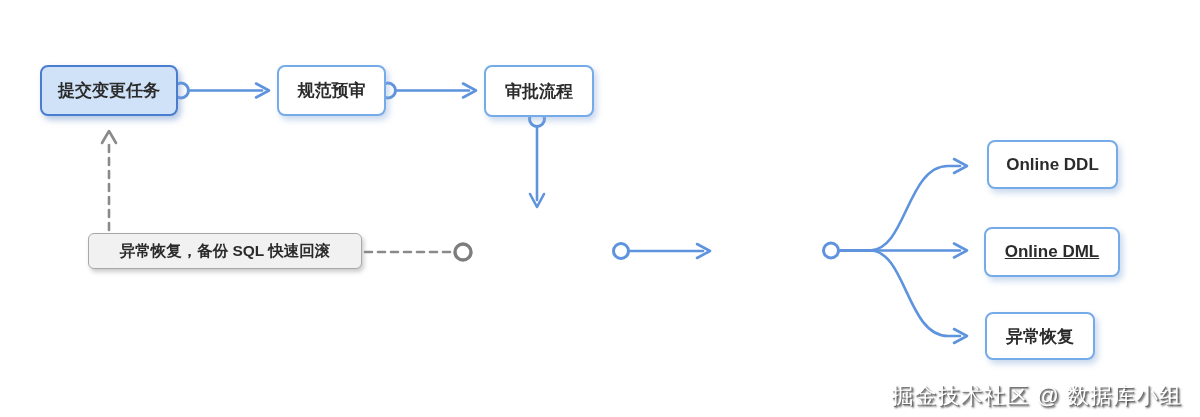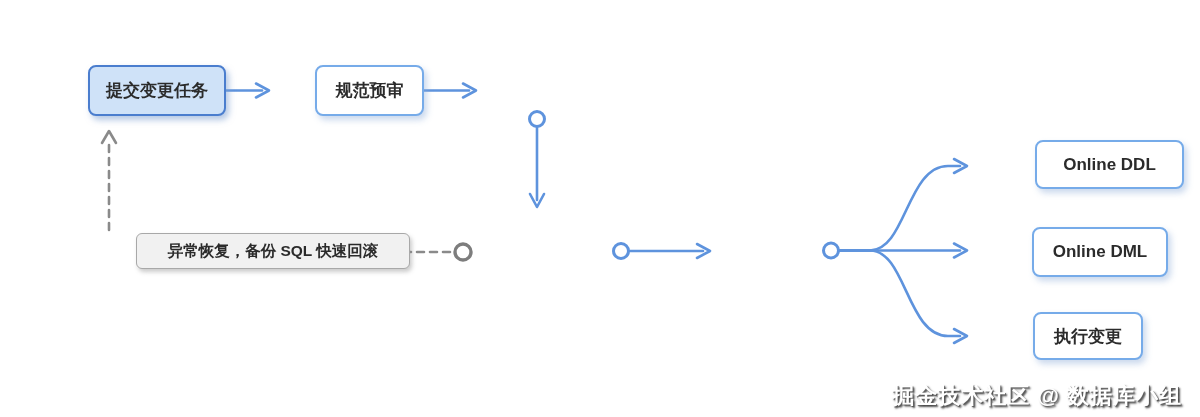--- a/index.html
+++ b/index.html
@@ -32,21 +32,20 @@
     align-items:center;
     justify-content:center;
     border-radius:8px;
     background:#ffffff;
     border:2px solid var(--node-border-blue);
     color:var(--text-dark);
     font-weight:bold;
     font-size:17px;
     text-align:center;
     box-shadow:3px 4px 6px rgba(140,170,215,.45);
-    margin-left:48px;
   }
   .node--submit{
     background:var(--submit-fill);
     border:2.5px solid var(--submit-border);
     box-shadow:3px 4px 6px rgba(120,155,205,.55);
   }
   .node--green{
     background:var(--green-fill);
     border:2px solid var(--green-border);
     box-shadow:3px 4px 6px rgba(110,200,155,.45);
@@ -56,43 +55,43 @@
   .node--gray{
     background:var(--gray-fill);
     border:1.5px solid var(--gray-border);
     border-radius:6px;
     box-shadow:2px 3px 4px rgba(140,140,140,.45);
     font-size:15.5px;
   }
 
   
   .n-submit  {left:40px;  top:65px;  width:138px; height:51px;}
-  .n-precheck{left:267px; top:65px;  width:109px; height:51px;}
+  .n-precheck{left:277px; top:65px;  width:109px; height:51px;}
   .n-approval{left:484px; top:65px;  width:110px; height:52px;}
   .n-backup  {left:465px; top:218px; width:152px; height:70px;}
   .n-recovery{left:88px;  top:233px; width:274px; height:36px;}
   .n-execute {left:718px; top:225px; width:110px; height:50px;}
-  .n-ddl     {left:987px; top:140px; width:149px; height:49px;}
-  .n-dml     {left:984px; top:227px; width:136px; height:50px;}
+  .n-ddl     {left:987px; top:140px; width:131px; height:49px;}
+  .n-dml     {left:984px; top:227px; width:136px; height:50px;text-decoration:underline;}
   .n-direct  {left:985px; top:312px; width:110px; height:48px;}
 
   .edge{stroke:var(--accent-blue);stroke-width:2.6;fill:none;stroke-linecap:round;}
   .edge--dashed{stroke:var(--edge-gray);stroke-dasharray:7 6;}
   .dot{fill:#ffffff;stroke:var(--accent-blue);stroke-width:3;}
   .dot--gray{stroke:#7d7d7d;stroke-width:3.4;}
   .arrowhead{fill:none;stroke-linecap:round;stroke-linejoin:round;stroke-width:2.6;}
   .arrowhead--blue{stroke:var(--accent-blue);}
   .arrowhead--gray{stroke:var(--edge-gray);}
 
   .watermark{
     position:absolute;
     right:18px;
     bottom:6px;
     font-size:22px;
-    font-weight:bold;
+    font-weight:normal;
     color:#ffffff;
     letter-spacing:1px;
     text-shadow:2px 2px 2px rgba(70,70,70,.95), 1px 1px 0 rgba(40,40,40,.55);
     white-space:nowrap;
   }
 </style>
 </head>
 <body>
 
 <div class="canvas">
@@ -145,34 +144,37 @@
   </svg>
 
   <div class="node node--submit n-submit">
     <span>提交变更任务</span>
   </div>
 
   <div class="node n-precheck">
     <span>规范预审</span>
   </div>
 
+  <div class="node n-approval">
+    <span>审批流程</span>
+  </div>
 
 
   <div class="node node--gray n-recovery">
     <span>异常恢复，备份 SQL 快速回滚</span>
   </div>
 
 
   <div class="node n-ddl">
     <span>Online DDL</span>
   </div>
 
   <div class="node n-dml">
     <span>Online DML</span>
   </div>
 
   <div class="node n-direct">
-    <span>执行变更</span>
+    <span>异常恢复</span>
   </div>
 
   <div class="watermark">掘金技术社区 @ 数据库小组</div>
 
 </div>
 
 </body></html>

